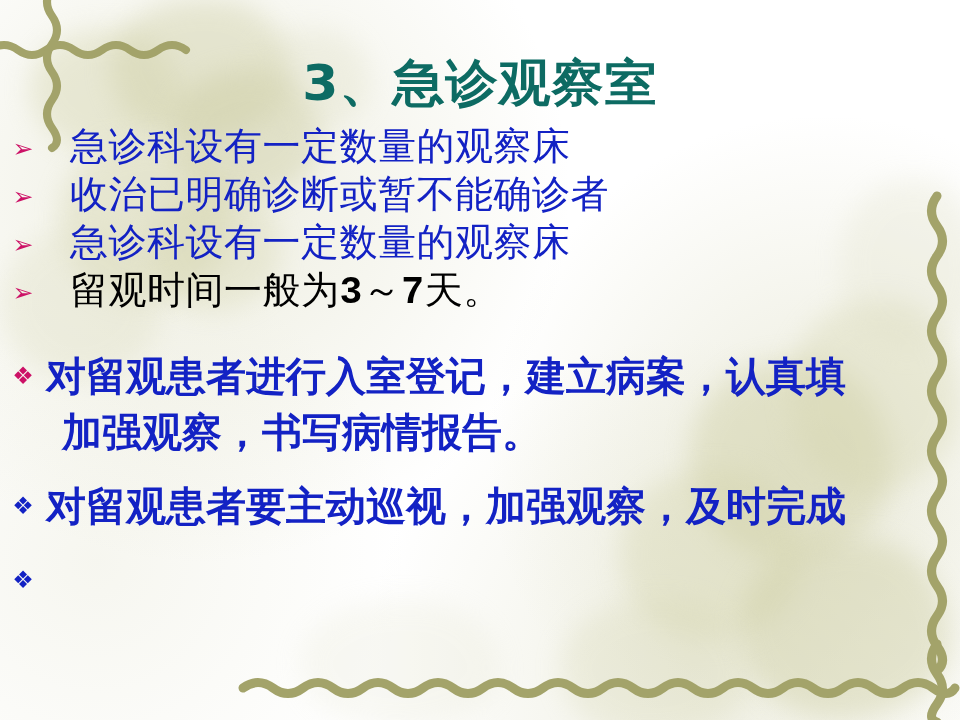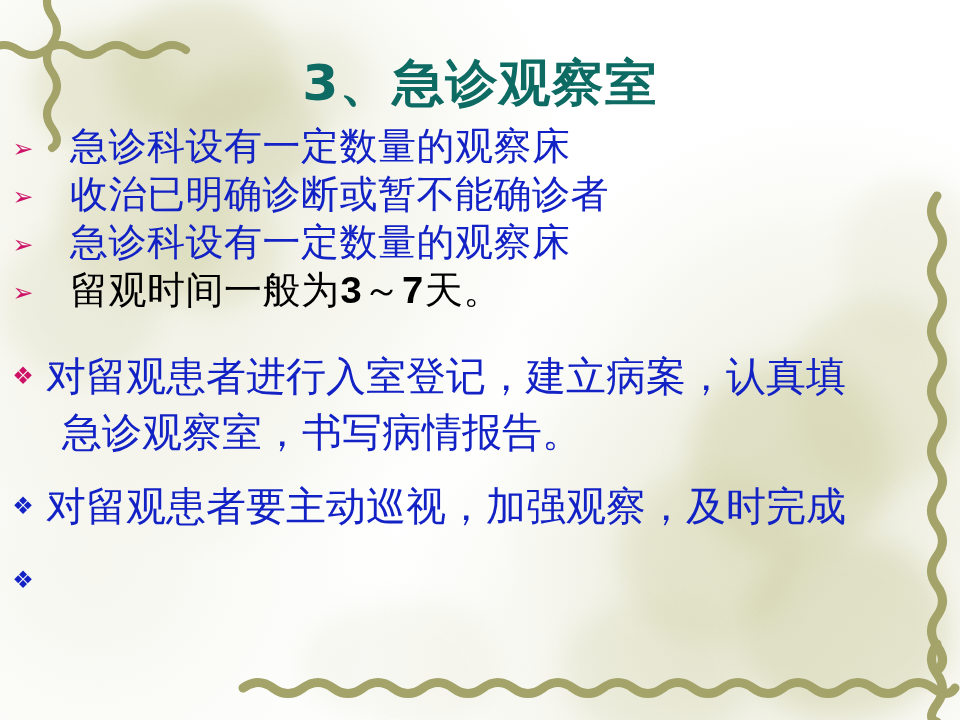--- a/index.html
+++ b/index.html
@@ -125,20 +125,21 @@
   .para-mark.crimson { color: #cc1166; }
   .para-mark.blue    { color: #1322c4; }
   .para-text {
     color: #1322c4;
     font-family: "DejaVu Serif", "Liberation Serif", serif;
     font-size: 40px;
     line-height: 56px;
     letter-spacing: 0px;
     width: 880px;
     padding-right: 0;
+    font-weight: bold;
   }
   .para-text .l2 { display: block; padding-left: 16px; }
 </style>
 </head>
 <body>
 
 <div id="slide">
 
   <div class="bg-layer">
     <div class="tint"></div>
@@ -216,21 +217,21 @@
       </div>
 
     </div>
 
     <div class="para-list">
 
       <div class="para-item">
         <span class="para-mark crimson">❖</span>
         <span class="para-text">
           <span>对留观患者进行入室登记，建立病案，认真填</span>
-          <span class="l2">急诊观察室，书写病情报告。</span>
+          <span class="l2">加强观察，书写病情报告。</span>
         </span>
       </div>
 
       <div class="para-item">
         <span class="para-mark blue">❖</span>
         <span class="para-text">
           <span>对留观患者要主动巡视，加强观察，及时完成</span>
         </span>
       </div>
 

